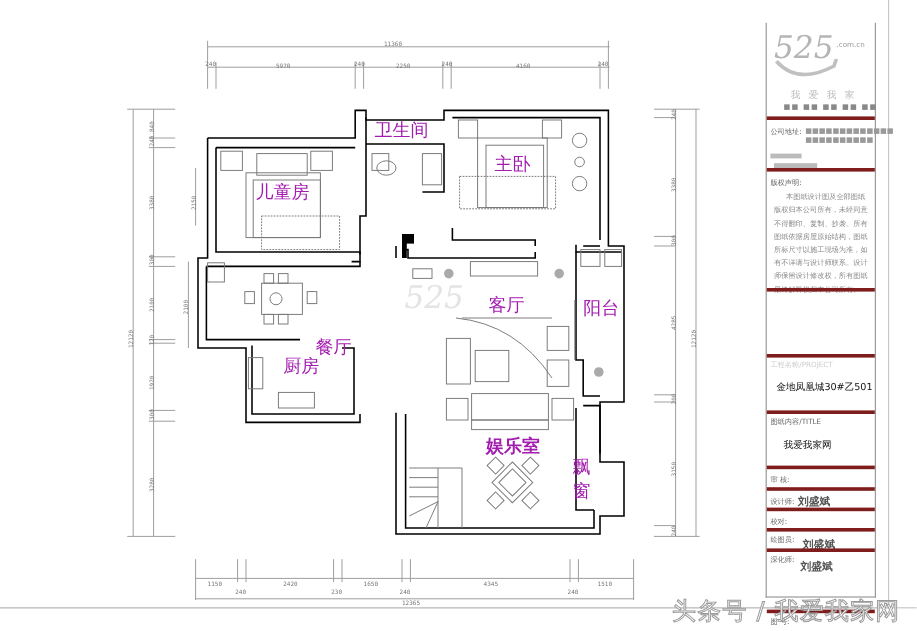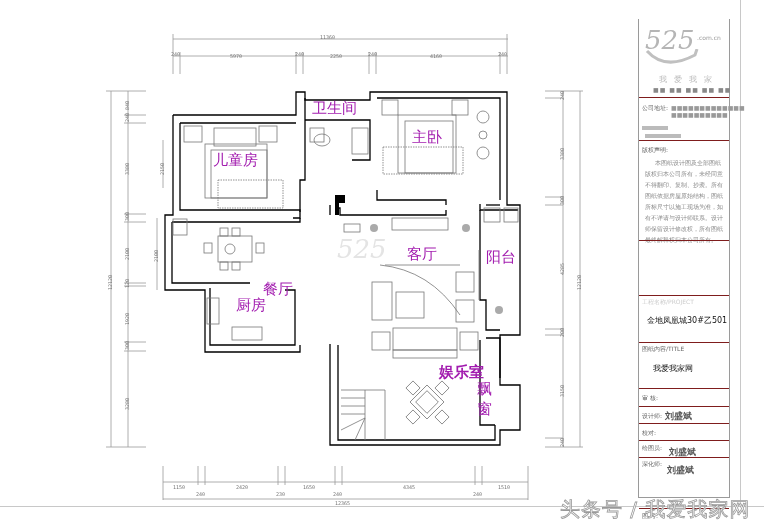--- a/index.html
+++ b/index.html
@@ -1,26 +1,26 @@
 <!DOCTYPE html>
 <html><head>
 <meta charset="utf-8">
 <style>
   html, body { margin:0; padding:0; background:#ffffff; }
   body { width:764px; height:526px; position:relative; overflow:hidden; font-family:"DejaVu Sans", sans-serif; color:#111; }
   .abs { position:absolute; }
   .sheet-border { position:absolute; left:0; top:0; width:740px; height:506px; border-right:1px solid #c8c8c8; border-bottom:1px solid #c8c8c8; }
   .plan-svg { position:absolute; left:0; top:0; }
   .room-label { position:absolute; font-family:Liberation Sans, sans-serif; font-size:15px; color:#a21caf; white-space:nowrap; }
-  .room-label.bold { font-weight:bold;margin-left:34px; }
+  .room-label.bold { font-weight:bold; }
   .dim { position:absolute; font-family:"DejaVu Sans Mono", monospace; font-size:5px; color:#777; white-space:nowrap; }
   .dim.v { transform:rotate(-90deg); transform-origin:left top; }
   
   .tb { position:absolute; left:638px; top:19px; width:90px; height:478px; border:1px solid #9a9a9a; border-top:none; background:#fff; }
-  .tb-cell { position:absolute; left:0; width:90px; border-top:1px solid #7f1d1d; }
+  .tb-cell { position:absolute; left:0; width:90px; border-top:3px solid #7f1d1d; }
   .tb-small { font-size:6px; color:#666; position:absolute; white-space:nowrap; }
   .tb-val { font-family:"DejaVu Serif", serif; font-size:9px; color:#555; position:absolute; white-space:nowrap; font-weight:bold; }
   .tb-big { font-size:8px; color:#111; position:absolute; white-space:nowrap; }
   .logo-num { position:absolute; font-family:"DejaVu Serif", serif; font-style:italic; font-size:26px; color:#b5b5b5; }
   .watermark { position:absolute; left:560px; top:496px; font-size:20px; color:#ffffff; -webkit-text-stroke:0.8px #999; white-space:nowrap; letter-spacing:1px; }
   .wm-center { position:absolute; left:337px; top:234px; font-family:"DejaVu Serif", serif; font-style:italic; font-size:26px; color:#e4e4e4; }
   .statement { position:absolute; left:6px; top:16px; width:80px; font-size:6px; line-height:11px; color:#8a8a8a; text-indent:10px; }
 </style>
 </head>
 <body>

